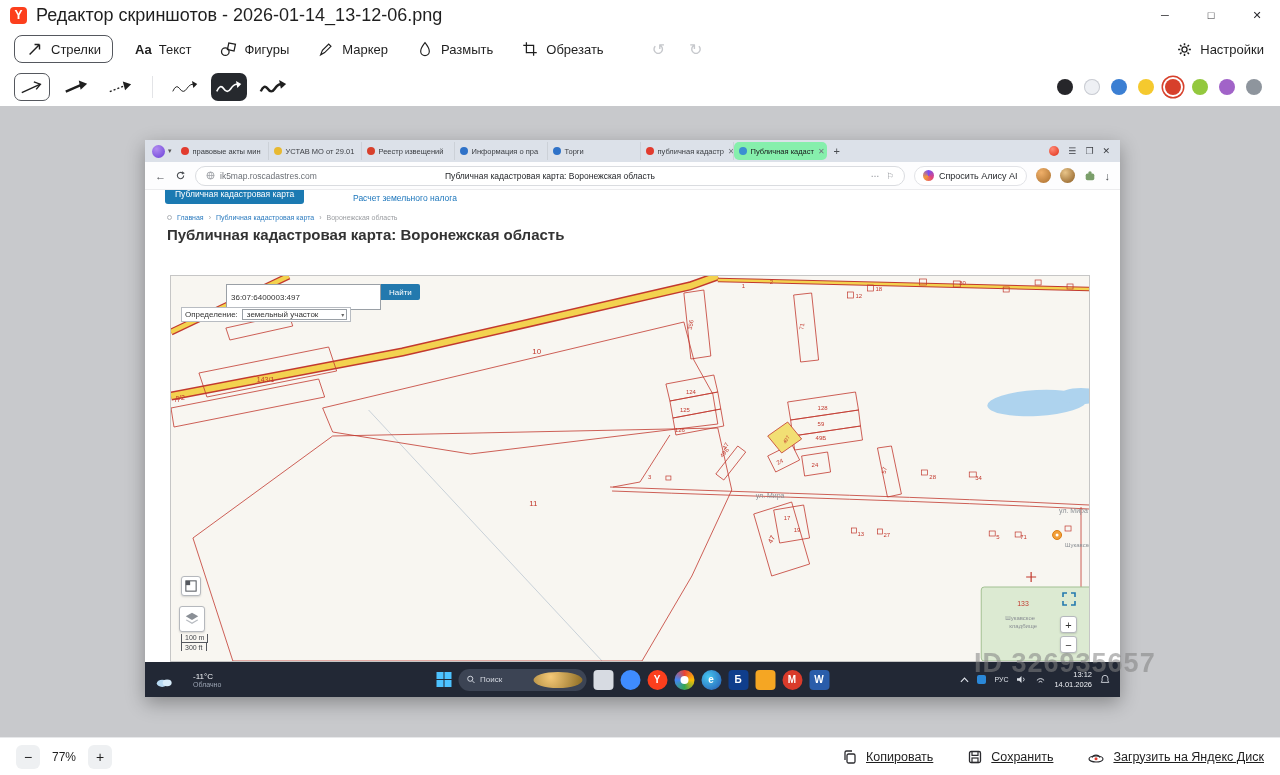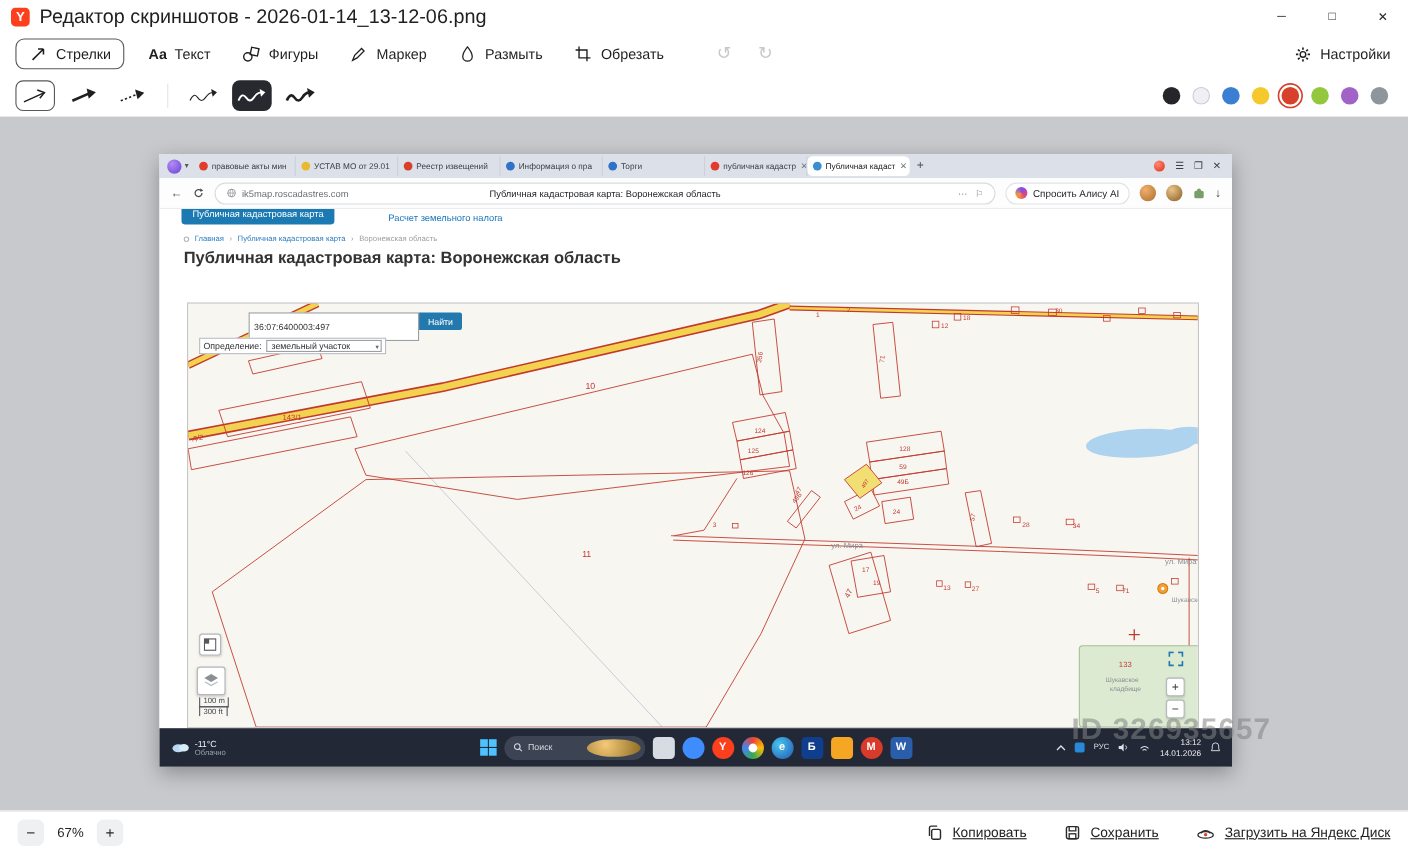--- a/index.html
+++ b/index.html
@@ -33,21 +33,21 @@
 
   
   .canvas { position:absolute; top:106px; left:0; right:0; bottom:38px; background:#c8c9cc; overflow:hidden; }
   .shot { position:absolute; left:145px; top:34px; width:975px; height:557px; background:#fff; box-shadow:0 6px 18px rgba(0,0,0,.32); }
 
   
   .tabbar { height:22px; background:#dce1e9; display:flex; align-items:center; padding:0 4px; }
   .round-ic { width:13px; height:13px; border-radius:50%; background:radial-gradient(circle at 35% 30%, #b28cf0, #6a3fd8); margin:0 3px; }
   .tab-chev { font-size:7px; color:#555; margin-right:4px; }
   .tab { width:93px; height:18px; display:flex; align-items:center; gap:4px; padding:0 5px; font-size:7.5px; color:#3a3d42; white-space:nowrap; overflow:hidden; border-right:1px solid rgba(0,0,0,.07); }
-  .tab.active { background:#ffffff; border-radius:5px; border-right:none; color:#17181a; }
+  .tab.active { background:#86efac; border-radius:5px; border-right:none; color:#17181a; }
   .fav { width:8px; height:8px; border-radius:50%; flex:0 0 8px; }
   .tab-close { margin-left:auto; font-size:8px; color:#70737a; }
   .tab-plus { font-size:11px; color:#4a4d52; margin:0 7px; }
   .tabbar-right { margin-left:auto; display:flex; align-items:center; gap:9px; padding-right:6px; color:#3a3d42; font-size:9px; }
   .prof-dot { width:10px; height:10px; border-radius:50%; background:radial-gradient(circle at 35% 30%, #ff8a76, #e02d14); }
 
   
   .addrbar { height:28px; background:#fdfdfe; border-bottom:1px solid #ececee; display:flex; align-items:center; padding:0 10px; gap:9px; }
   .nav-glyph { font-size:11px; color:#4a4d52; }
   .pill { position:relative; flex:1; height:20px; border:1px solid #dadce0; border-radius:11px; background:#fff; display:flex; align-items:center; padding:0 10px; gap:5px; min-width:0; }
@@ -83,21 +83,21 @@
   .layers { left:8px; top:330px; width:26px; height:26px; }
   .zoom-in { right:12px; top:340px; width:17px; height:17px; font-size:11px; color:#333; }
   .zoom-out { right:12px; top:360px; width:17px; height:17px; font-size:11px; color:#333; }
   .expand { position:absolute; right:13px; top:316px; }
   .scale { position:absolute; left:10px; top:358px; font-size:7px; color:#44474c; }
   .scale .ln { border-bottom:1px solid #55585e; border-left:1px solid #55585e; border-right:1px solid #55585e; padding:0 3px 1px; }
   .scale .ft { padding:1px 3px 0; border-left:1px solid #55585e; border-right:1px solid #55585e; border-top:1px solid #55585e; margin-top:-1px; display:inline-block; }
 
   
   .taskbar { position:relative; height:35px; background:rgba(27,33,46,.97); display:flex; align-items:center; padding:0 10px; }
-  .weather { display:flex; align-items:flex-start; gap:4px; }
+  .weather { display:flex; align-items:flex-end; gap:20px; }
   .weather .t { color:#f2f4f8; font-size:8px; }
   .weather .d { color:#9aa3b2; font-size:7px; }
   .tb-center { position:absolute; left:50%; transform:translateX(-50%); display:flex; align-items:center; gap:7px; }
   .winlogo { width:15px; height:15px; display:grid; grid-template-columns:7px 7px; grid-gap:1px; }
   .winlogo i { background:#4cc2ff; }
   .srchpill { height:22px; width:128px; background:#3c4454; border-radius:11px; display:flex; align-items:center; gap:5px; padding:0 4px 0 8px; }
   .srchpill span { color:#d4d8e0; font-size:8px; flex:1; }
   .srchpill .av { width:16px; height:16px; border-radius:50%; background:radial-gradient(circle at 35% 30%, #f5c977, #8a6a22); }
   .tb-ic { width:20px; height:20px; border-radius:4px; display:flex; align-items:center; justify-content:center; font-size:10px; font-weight:bold; color:#fff; }
   .tray { margin-left:auto; display:flex; align-items:center; gap:8px; color:#dde1e8; }
@@ -531,21 +531,21 @@
         </div>
       </div>
     </div>
 
     <div class="watermark">ID 326935657</div>
   </div>
 
   <div class="statusbar">
     <div class="zoomgrp">
       <div class="zbtn">−</div>
-      <div class="zval">67%</div>
+      <div class="zval">77%</div>
       <div class="zbtn">+</div>
     </div>
     <div class="sb-right">
       <div class="sb-btn">
         <svg width="16" height="16" viewBox="0 0 16 16">
             <rect x="5" y="5" width="8" height="9" rx="1.5" stroke="#2a2a2e" stroke-width="1.3" fill="none"></rect>
             <path d="M3,11 V3.5 A1.5,1.5 0 0 1 4.5,2 H10" stroke="#2a2a2e" stroke-width="1.3" fill="none"></path>
           </svg>
         <span>Копировать</span>
       </div>

